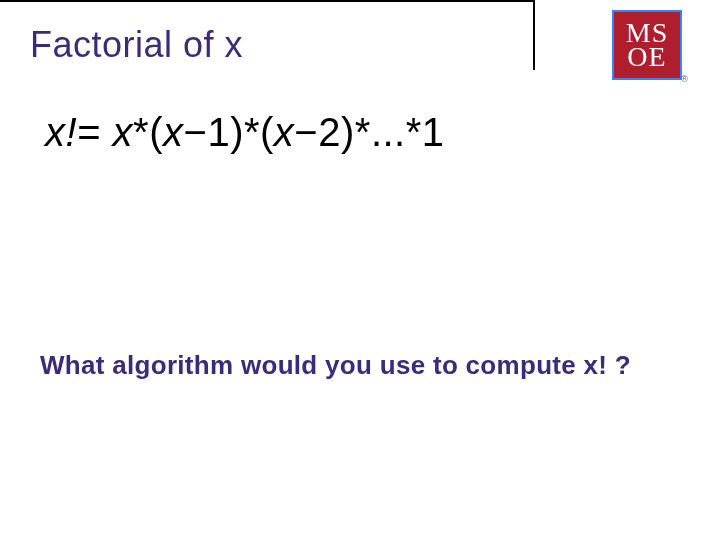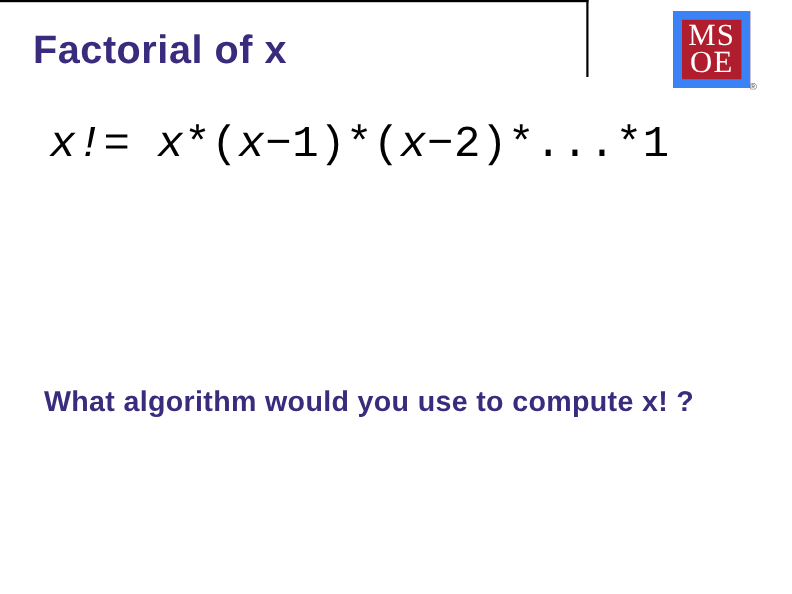--- a/index.html
+++ b/index.html
@@ -15,21 +15,21 @@
     position: relative;
     width: 720px;
     height: 540px;
     box-sizing: border-box;
   }
   .title {
     position: absolute;
     left: 30px;
     top: 24px;
     font-size: 36px;
-    font-weight: bold;
+    font-weight: normal;
     color: #3a2b7d;
     letter-spacing: 0.5px;
   }
   .title-rule {
     position: absolute;
     left: 0;
     top: 0;
     width: 535px;
     height: 2px;
     background: #000;
@@ -46,21 +46,21 @@
     position: absolute;
     right: 38px;
     top: 10px;
     width: 70px;
     height: 70px;
   }
   .logo-box {
     width: 70px;
     height: 70px;
     background: #b01e2e;
-    border: 8px solid #3b82f6;
+    border: 2px solid #3b82f6;
     box-sizing: border-box;
     display: flex;
     flex-direction: column;
     align-items: center;
     justify-content: center;
     line-height: 0.85;
   }
   .logo-line {
     color: #ffffff;
     font-family: Georgia, 'Times New Roman', serif;
@@ -72,21 +72,21 @@
     position: absolute;
     right: -6px;
     bottom: -4px;
     font-size: 9px;
     color: #555;
   }
   .formula {
     position: absolute;
     left: 45px;
     top: 110px;
-    font-family: Liberation Mono, monospace;
+    font-family: Liberation Sans, sans-serif;
     font-style: italic;
     font-size: 40px;
     color: #000;
     white-space: nowrap;
     letter-spacing: 0.5px;
   }
   .formula .op {
     font-style: normal;
   }
   .question {

